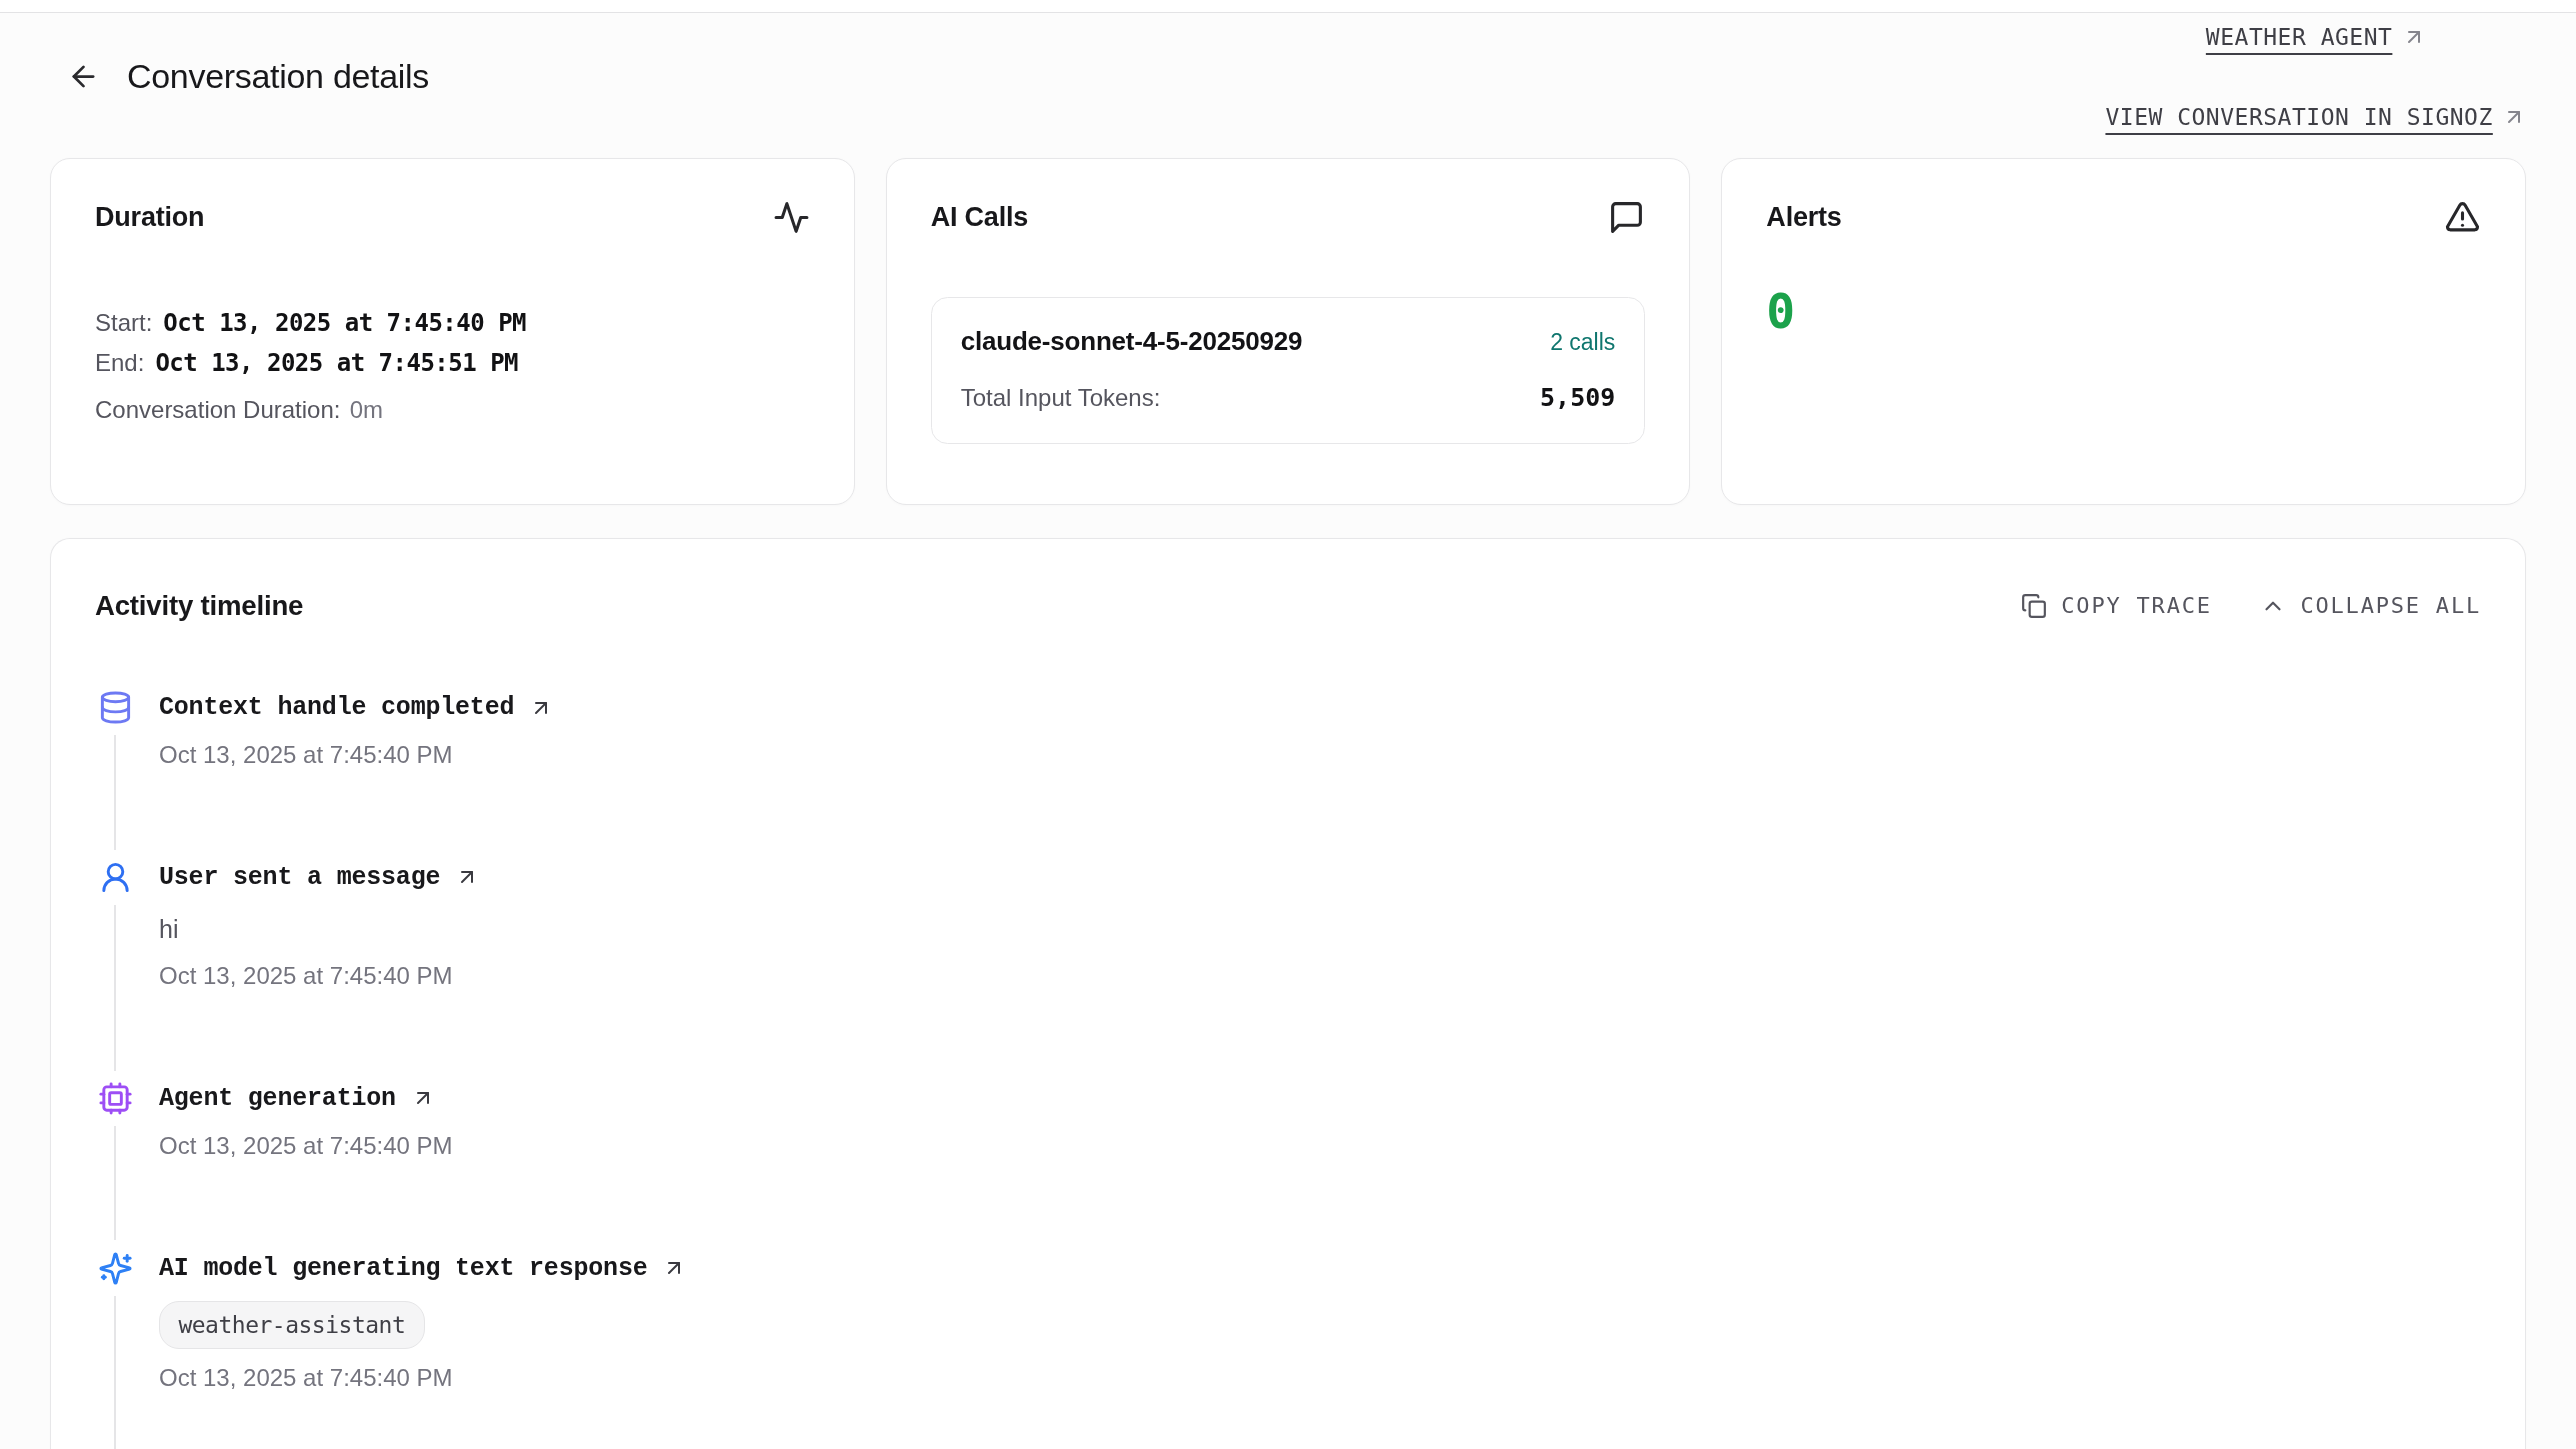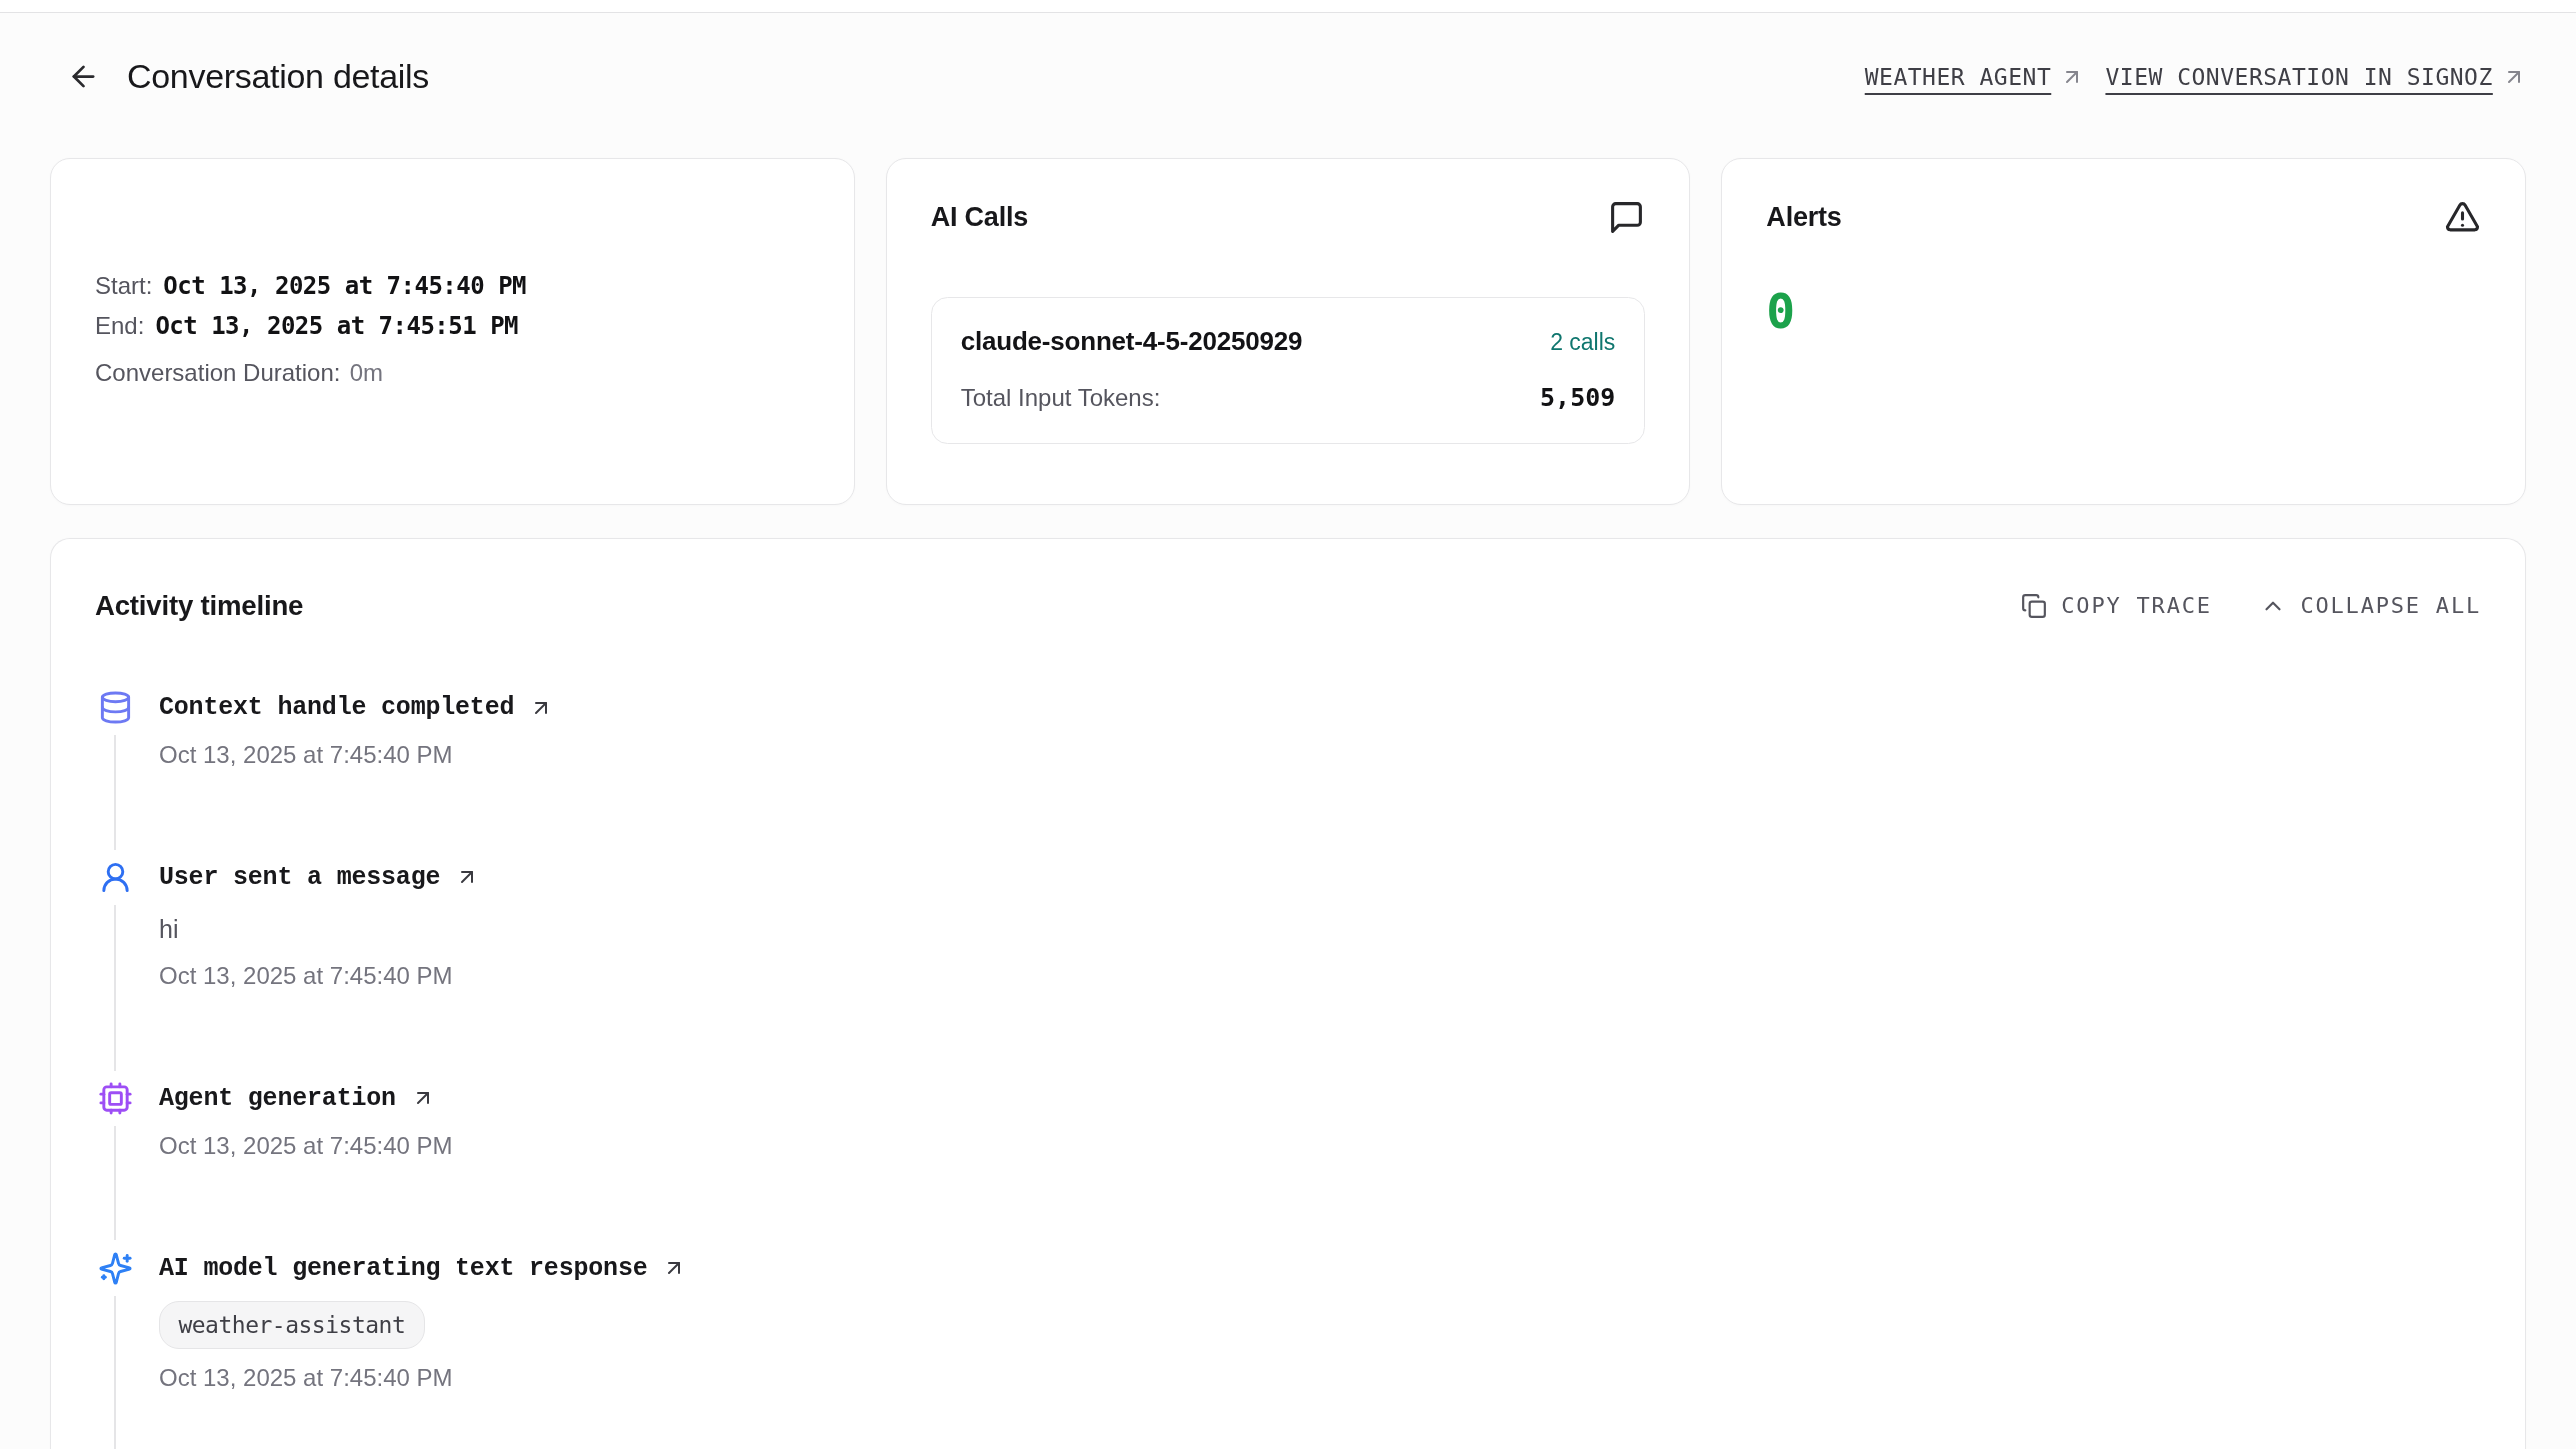--- a/index.html
+++ b/index.html
@@ -20,21 +20,21 @@
     display:flex; align-items:center; justify-content:space-between;
   }
   .header-left { display:flex; align-items:center; }
   .back-btn {
     background:none; border:none; cursor:pointer; color:#2a2a2e;
     width:40px; height:40px; display:flex; align-items:center; justify-content:center;
     margin-left:13px;
   }
   .back-btn svg { width:33px; height:33px; }
   .page-title { font-size:34px; font-weight:500; letter-spacing:-0.3px; color:#18181b; margin-left:24px; }
-  .header-links { display:flex; align-items:center; gap:21px; }
+  .header-links { display:flex; align-items:center; gap:54px;flex-direction:column; }
   .hlink {
     display:flex; align-items:center; gap:9.2px; cursor:pointer; text-decoration:none;
   }
   .hlink .hlink-label {
     font-family:"DejaVu Sans Mono", monospace;
     font-size:23px; color:#3f3f46; letter-spacing:0.5px;
     text-decoration:underline; text-underline-offset:8.3px; text-decoration-thickness:1.8px;
     text-decoration-color:#3f3f46;
   }
   .hlink svg { width:24px; height:24px; color:#85858d; }
@@ -151,20 +151,26 @@
             <path d="M7 7h10v10"></path>
             <path d="M7 17 17 7"></path>
           </svg>
       </a>
     </nav>
   </header>
 
   <section class="cards">
 
     <article class="card">
+      <div class="card-head">
+        <h2 class="card-title">Duration</h2>
+        <svg class="icon-stroke" viewBox="0 0 24 24">
+            <path d="M22 12h-4l-3 9L9 3l-3 9H2"></path>
+          </svg>
+      </div>
       <div class="duration-body">
         <div class="kv-row">
           <span class="kv-label">Start:</span>
           <span class="kv-value">Oct 13, 2025 at 7:45:40 PM</span>
         </div>
         <div class="kv-row">
           <span class="kv-label">End:</span>
           <span class="kv-value">Oct 13, 2025 at 7:45:51 PM</span>
         </div>
         <div class="kv-row spaced">

